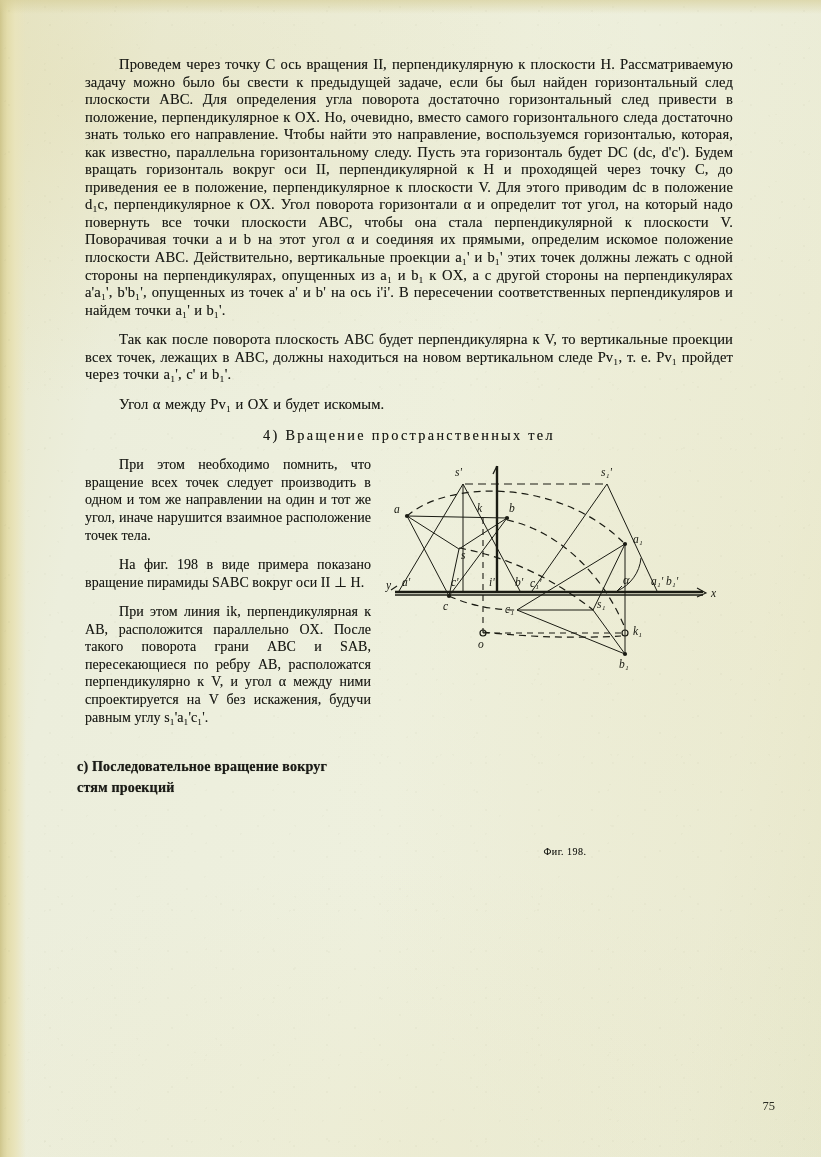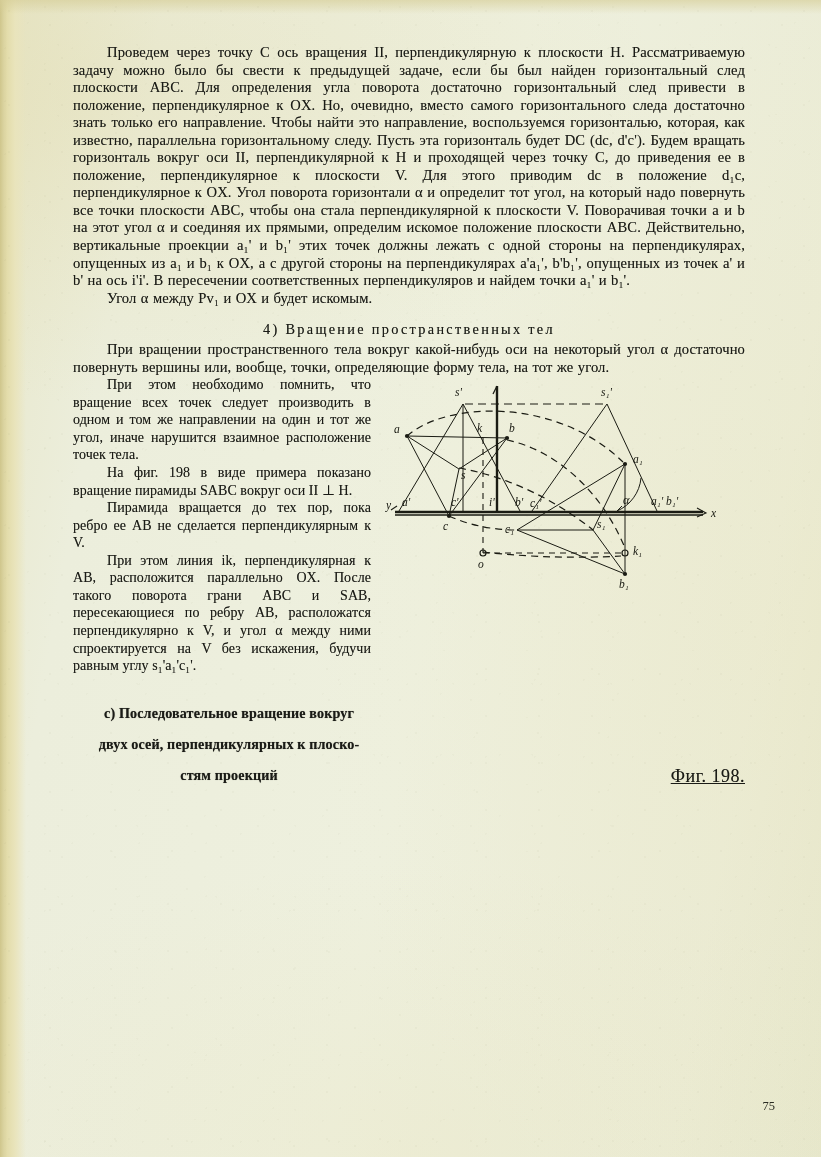--- a/index.html
+++ b/index.html
@@ -64,21 +64,21 @@
 
   .content {
     position: absolute;
     left: 73px;
     top: 44px;
     width: 672px;
   }
 
   p, .hd, .cap {
     color: #1a1b16;
-    margin: 0;
+    margin: 12px;
   }
 
   
   .para {
     font-size: 14.6px;
     line-height: 17.55px;
     text-align: justify;
     text-indent: 34px;
     letter-spacing: 0.1px;
     word-spacing: 0.6px;
@@ -88,52 +88,51 @@
 
   .hd {
     text-align: center;
     font-size: 14.3px;
     letter-spacing: 2.3px;
     margin: 14px 0 3px 0;
     text-shadow: 0 0 0.6px rgba(26,27,22,0.5);
   }
 
   .hd-b {
-    text-align: center;
+    text-align: left;
     font-size: 14.1px;
     font-weight: bold;
     line-height: 17.4px;
     letter-spacing: 0.15px;
-    margin: 14px;
+    margin: 4px;
     text-shadow: 0 0 0.7px rgba(26,27,22,0.6);
   }
 
   
   .wrap-region { position: relative; }
   .figure-float {
     float: right;
     width: 360px;
     margin: 4px 0 0 14px;
   }
   .col-para {
     font-size: 14px;
     line-height: 17.55px;
     text-align: justify;
     text-indent: 34px;
     letter-spacing: 0.05px;
     text-shadow: 0 0 0.6px rgba(26,27,22,0.45);
   }
 
   .cap {
-    text-align: right;
-    font-size: 18px;
+    text-align: center;
+    font-size: 10px;
     letter-spacing: .5px;
     margin-top: 6px;
     text-shadow: 0 0 0.6px rgba(26,27,22,0.45);
-    text-decoration: underline;
   }
 
   .pageno {
     position: absolute;
     right: 0;
     top: 1099px;
     width: 672px;
     text-align: right;
     padding-right: 46px;
     font-size: 12.5px;
@@ -152,25 +151,25 @@
 <body>
 
 <div class="page">
   <div class="gutter-left"></div>
   <div class="gutter-left-edge"></div>
   <div class="gutter-top"></div>
 
   <div class="content">
 
     <p class="para">Проведем через точку C ось вращения II, перпендикулярную к плоскости H. Рассматриваемую задачу можно было бы свести к предыдущей задаче, если бы был найден горизонтальный след плоскости ABC. Для определения угла поворота достаточно горизонтальный след привести в положение, перпендикулярное к OX. Но, очевидно, вместо самого горизонтального следа достаточно знать только его направление. Чтобы найти это направление, воспользуемся горизонталью, которая, как известно, параллельна горизонтальному следу. Пусть эта горизонталь будет DC (dc, d'c'). Будем вращать горизонталь вокруг оси II, перпендикулярной к H и проходящей через точку C, до приведения ее в положение, перпендикулярное к плоскости V. Для этого приводим dc в положение d₁c, перпендикулярное к OX. Угол поворота горизонтали α и определит тот угол, на который надо повернуть все точки плоскости ABC, чтобы она стала перпендикулярной к плоскости V. Поворачивая точки a и b на этот угол α и соединяя их прямыми, определим искомое положение плоскости ABC. Действительно, вертикальные проекции a₁' и b₁' этих точек должны лежать с одной стороны на перпендикулярах, опущенных из a₁ и b₁ к OX, а с другой стороны на перпендикулярах a'a₁', b'b₁', опущенных из точек a' и b' на ось i'i'. В пересечении соответственных перпендикуляров и найдем точки a₁' и b₁'.</p>
+    <p class="para">Так как после поворота плоскость ABC будет перпендикулярна к V, то вертикальные проекции всех точек, лежащих в ABC, должны находиться на новом вертикальном следе Pv₁, т. е. Pv₁ пройдет через точки a₁', c' и b₁'.</p>
     <p class="para">Угол α между Pv₁ и OX и будет искомым.</p>
 
     <p class="hd">4) Вращение пространственных тел</p>
 
-    <p class="para">При вращении пространственного тела вокруг какой-нибудь оси на некоторый угол α достаточно повернуть вершины или, вообще, точки, определяющие форму тела, на тот же угол.</p>
 
     <div class="wrap-region">
 
       <div class="figure-float">
         <svg class="fig-svg" width="360" height="380" viewBox="0 0 360 380">
 
           <g stroke="#1a1b13" fill="none">
 
             <line x1="10" y1="132" x2="318" y2="132" stroke-width="2.6"></line>
             <line x1="10" y1="135" x2="318" y2="135" stroke-width="1.5"></line>
@@ -260,26 +259,24 @@
             <text x="248" y="175">k₁</text>
             <text x="234" y="208">b₁</text>
           </g>
         </svg>
 
         <p class="cap">Фиг. 198.</p>
       </div>
 
       <p class="col-para">При этом необходимо помнить, что вращение всех точек следует производить в одном и том же направлении на один и тот же угол, иначе нарушится взаимное расположение точек тела.</p>
       <p class="col-para">На фиг. 198 в виде примера показано вращение пирамиды SABC вокруг оси II ⊥ H.</p>
-      <p class="col-para">Пирамида вращается до тех пор, пока ребро ее AB не сделается перпендикулярным к V.</p>
       <p class="col-para">При этом линия ik, перпендикулярная к AB, расположится параллельно OX. После такого поворота грани ABC и SAB, пересекающиеся по ребру AB, расположатся перпендикулярно к V, и угол α между ними спроектируется на V без искажения, будучи равным углу s₁'a₁'c₁'.</p>
 
       <div style="height:16px"></div>
       <p class="hd-b">c) Последовательное вращение вокруг</p>
-      <p class="hd-b">двух осей, перпендикулярных к плоско-</p>
       <p class="hd-b">стям проекций</p>
       <div style="height:12px"></div>
 
     </div>
 
   </div>
 
   <div class="pageno">75</div>
 
   <div class="grain"></div>

